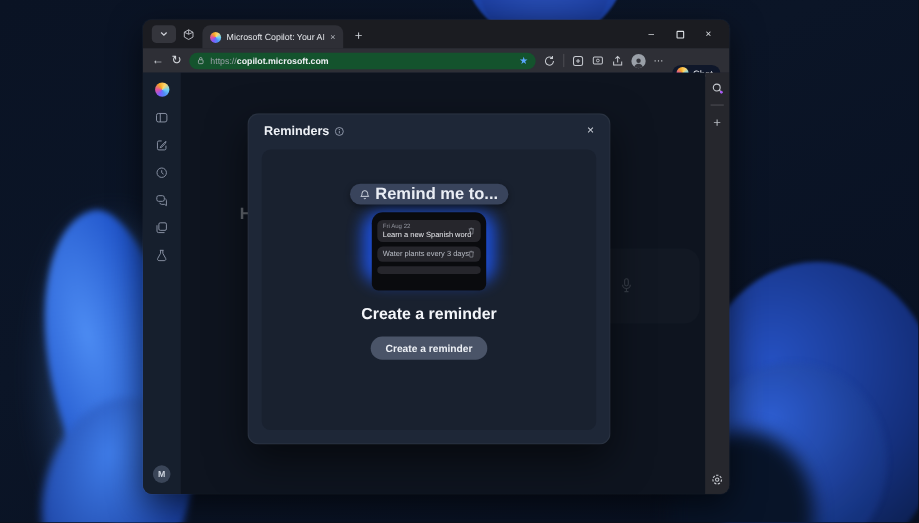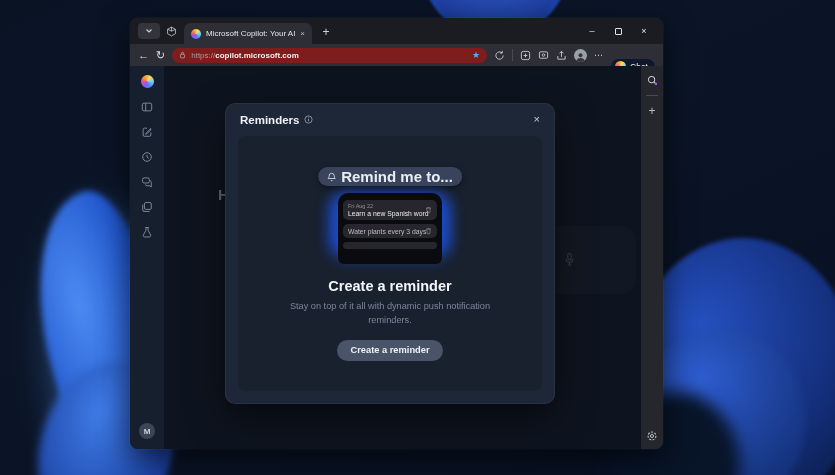--- a/index.html
+++ b/index.html
@@ -45,21 +45,21 @@
   .newtab { width:20px; height:20px; margin:0 0 2px 4px; display:flex; align-items:center; justify-content:center;
     color:#cfd2d8; font-size:12px; }
   .caption-spacer { flex:1; }
   .cap-btn { width:26px; height:22px; margin-bottom:2px; display:flex; align-items:center; justify-content:center;
     color:#dfe2e6; font-size:9px; }
   .max-box { width:7px; height:7px; border:1px solid #dfe2e6; border-radius:1px; display:inline-block; }
 
   
   .toolbar { height:22px; background:#2e2f36; display:flex; align-items:center; padding:0 8px; gap:7px; flex:none; }
   .nav-ico { color:#d6d9de; font-size:11px; line-height:1; }
-  .addressbar { flex:1; height:15px; background:#7f1d1d; border-radius:8px; display:flex; align-items:center;
+  .addressbar { flex:1; height:15px; background:#14532d; border-radius:8px; display:flex; align-items:center;
     gap:5px; padding:0 7px; min-width:0; }
   .url { font-size:8px; white-space:nowrap; overflow:hidden; }
   .url .scheme { color:#9aa0a8; }
   .url .host { color:#eceef2; font-weight:bold; }
   .ab-spacer { flex:1; }
   .star { font-size:9px; line-height:1; }
   .tb-ico { color:#c6c9cf; display:flex; align-items:center; justify-content:center; }
   .tb-divider { width:1px; height:12px; background:#4a4b52; }
   .tb-avatar { width:13px; height:13px; border-radius:50%; background:#9aa0a8; display:flex; align-items:flex-end; justify-content:center; overflow:hidden; }
   .more { color:#c6c9cf; font-size:9px; letter-spacing:1px; }
@@ -343,21 +343,20 @@
                   <svg width="7" height="8" viewBox="0 0 10 11">
                       <path d="M1.5 2.8h7 M4 2.8V1.8h2v1 M2.6 2.8l.5 6.6h3.8l.5-6.6" fill="none" stroke="currentColor" stroke-width="0.9"></path>
                     </svg>
                 </span>
               </div>
               <div class="rem-card partial"></div>
             </div>
           </div>
 
           <div class="modal-heading">Create a reminder</div>
-          <div class="modal-desc">Stay on top of it all with dynamic push notification reminders.</div>
           <button class="cta-btn">Create a reminder</button>
 
         </div>
       </div>
 
     </div>
   </div>
 </div>
 
 </body></html>

